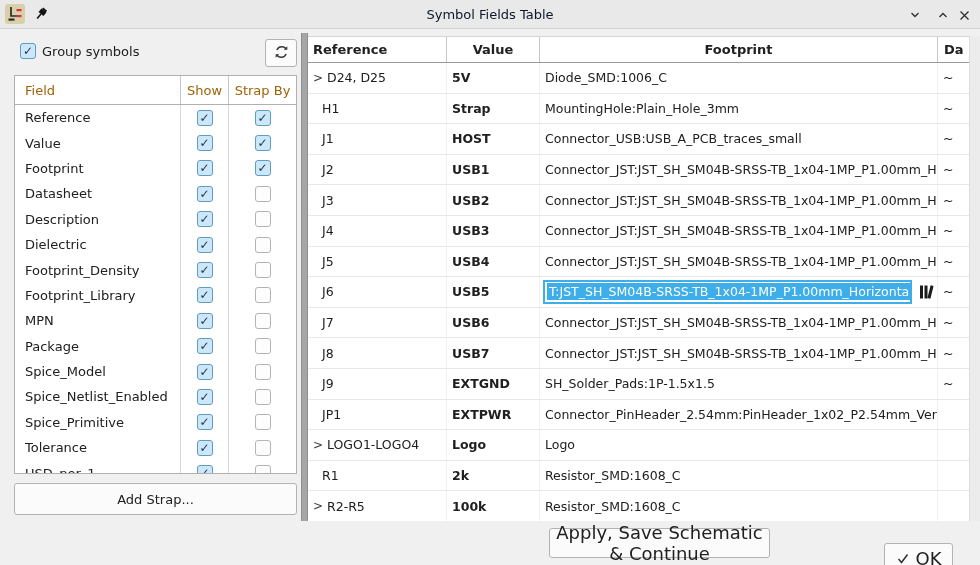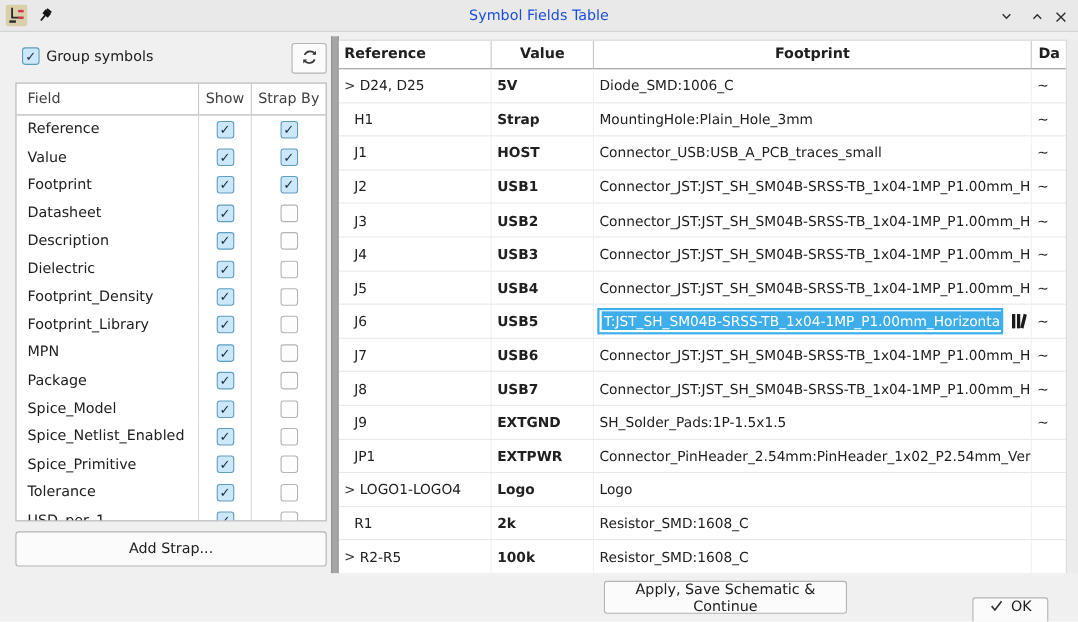--- a/index.html
+++ b/index.html
@@ -15,21 +15,21 @@
   
   .titlebar {
     position: absolute; top: 0; left: 0; right: 0; height: 29px;
     background: #e9e9e9;
     border-bottom: 1px solid #d2d2d2;
   }
   .app-icon { position: absolute; left: 5px; top: 4px; width: 20px; height: 20px; }
   .pin-icon { position: absolute; left: 33px; top: 6px; width: 16px; height: 16px; }
   .window-title {
     position: absolute; left: 0; right: 0; top: 7px;
-    text-align: center; font-size: 13px; color: #1d4ed8;
+    text-align: center; font-size: 13px; color: #0f172a;
   }
   .win-btn { position: absolute; top: 7px; width: 20px; height: 16px; display: flex; align-items: center; justify-content: center; cursor: default; }
   .win-btn.shade   { left: 905px; }
   .win-btn.unshade { left: 933px; }
   .win-btn.close   { left: 954px; }
 
   
   .group-symbols-row {
     position: absolute; left: 20px; top: 42px; height: 18px;
     display: flex; align-items: center; gap: 6px;
@@ -46,21 +46,21 @@
   .refresh-btn {
     position: absolute; left: 265px; top: 39px; width: 32px; height: 28px;
     background: #fbfbfb; border: 1px solid #b3b3b3; border-radius: 3px;
     display: flex; align-items: center; justify-content: center;
   }
 
   .field-table {
     position: absolute; left: 14px; top: 75px; width: 283px; height: 399px;
     background: #fff; border: 1px solid #b0b0b0; overflow: hidden;
   }
-  .ft-header { display: flex; height: 29px; border-bottom: 1px solid #b0b0b0; color: #404040; }
+  .ft-header { display: flex; height: 29px; border-bottom: 1px solid #b0b0b0; color: #a16207; }
   .ft-col-field { width: 166px; padding-left: 10px; display: flex; align-items: center; border-right: 1px solid #c8c8c8; }
   .ft-col-show  { width: 48px;  display: flex; align-items: center; justify-content: center; border-right: 1px solid #c8c8c8; }
   .ft-col-group { flex: 1; display: flex; align-items: center; justify-content: center; }
   .ft-row { display: flex; height: 25.4px; }
   .ft-row .ft-col-field { border-right: 1px solid #d8d8d8; }
   .ft-row .ft-col-show  { border-right: 1px solid #d8d8d8; }
 
   .add-field-btn {
     position: absolute; left: 14px; top: 483px; width: 283px; height: 32px;
     background: #fbfbfb; border: 1px solid #b3b3b3; border-radius: 3px;
@@ -116,22 +116,22 @@
 
   .scroll-gutter {
     position: absolute; left: 969px; top: 36px; width: 11px; height: 485px;
     background: #ececec; border-left: 1px solid #dcdcdc;
   }
 
   
   .footer-btn {
     position: absolute; top: 528px; height: 30px;
     background: #fbfbfb; border: 1px solid #b3b3b3; border-radius: 3px;
-    font-size: 13px; color: #202020; font-family: inherit;
-    display: flex; align-items: flex-start; justify-content: center; gap: 6px;
+    font-size: 18px; color: #202020; font-family: inherit;
+    display: flex; align-items: center; justify-content: center; gap: 6px;
   }
   .apply-btn  { left: 549px; width: 221px; }
   .cancel-btn { left: 788px; width: 89px; margin-top: 44px; }
   .ok-btn     { left: 884px; width: 69px; margin-top: 15px; }
 </style>
 </head>
 <body>
 
 <div class="titlebar">
   <span class="app-icon">

